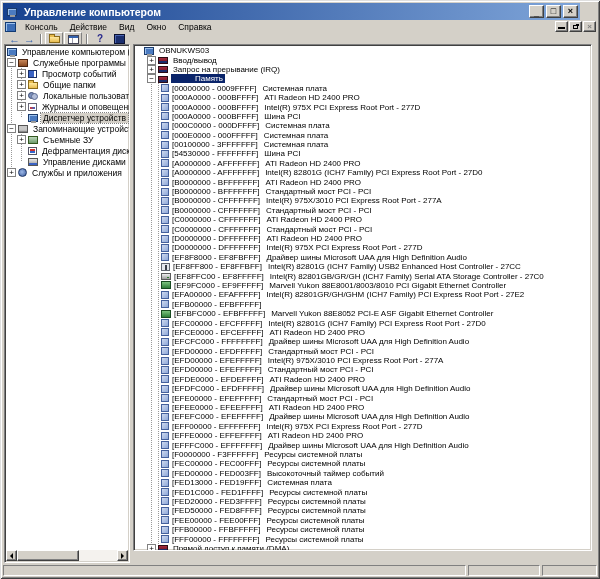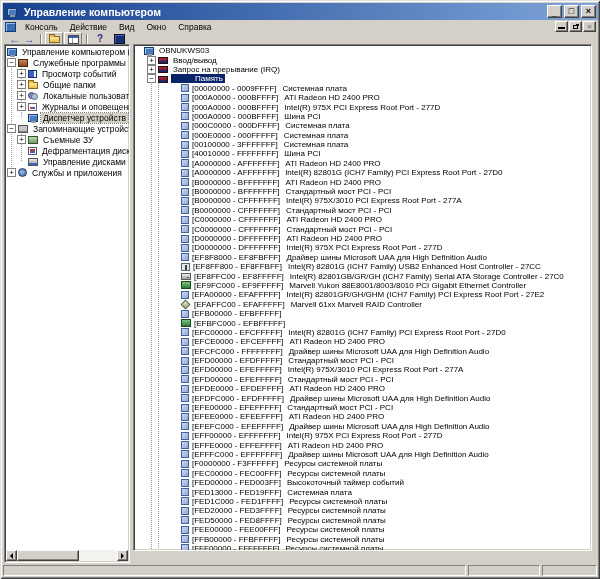--- a/index.html
+++ b/index.html
@@ -3,21 +3,21 @@
 <meta charset="utf-8">
 <style>
   html,body{margin:0;padding:0;background:#777;}
   *{box-sizing:border-box;}
   .window{position:relative;width:600px;height:579px;background:#d4d0c8;
     font-family:"Liberation Sans",sans-serif;
     box-shadow: inset 1px 1px 0 #dfdfdf, inset -1px -1px 0 #404040,
                 inset 2px 2px 0 #ffffff, inset -2px -2px 0 #808080;
     overflow:hidden;}
   
-  .titlebar{position:absolute;left:3px;top:3px;right:2px;height:17px;
+  .titlebar{position:absolute;left:3px;top:3px;right:20px;height:17px;
     background:linear-gradient(90deg,#16418f,#7fa5d9);
     display:flex;align-items:center;padding:0 2px;}
   .titlebar .title{color:#fff;font-weight:bold;font-size:10.5px;margin-left:4px;
     white-space:nowrap;overflow:hidden;flex:1;}
   .tb-btn{width:15px;height:13px;background:#d4d0c8;margin-left:2px;flex:none;
     border:1px solid;border-color:#fff #404040 #404040 #fff;
     box-shadow:inset -1px -1px 0 #808080;
     font-size:9px;line-height:10px;text-align:center;font-weight:bold;color:#000;}
   
   .menubar{position:absolute;left:3px;top:20px;right:3px;height:13px;
@@ -70,21 +70,21 @@
   .lab{padding:0 2px;color:#000;}
   .rng{padding:0;margin-right:4px;color:#000;}
   .sel-a .lab{background:#0a246a;color:#fff;padding-left:24px;}
   .sel-i .lab{background:#d4d0c8;color:#000;outline:1px dotted #808080;}
   
   .pane-left .lvl0{padding-left:2px;}
   .pane-left .lvl1{padding-left:2px;}
   .pane-left .lvl2{padding-left:12px;}
   .pane-right .lvl0{padding-left:10px;}
   .pane-right .lvl1{padding-left:13px;}
-  .pane-right .lvl2{padding-left:36px;}
+  .pane-right .lvl2{padding-left:16px;}
   .vguide{position:absolute;width:1px;border-left:1px dotted #9a9a9a;}
   
   .ic-computer,.ic-computer-mgmt,.ic-devmgr{width:10px;height:8px;background:#4a7ac0;
     border:1px solid #1a3a6b;box-shadow:inset 1px 1px 0 #9cc0ec;}
   .ic-computer::after,.ic-computer-mgmt::after,.ic-devmgr::after{content:'';position:absolute;
     left:2px;bottom:-2px;width:5px;height:2px;background:#9a9a9a;}
   .ic-resource{width:10px;height:7px;margin-top:1px;background:linear-gradient(#a32b3e,#6b1020);
     border:1px solid #2b0b14;box-shadow:inset 0 -2px 0 #1a2c6b;}
   .ic-chip{width:8px;height:8px;background:linear-gradient(135deg,#cdd9ef,#8fa8d8);border:1px solid #44609c;}
   .ic-usb{width:9px;height:8px;background:#e4e7ec;border:1px solid #60646e;}
@@ -324,21 +324,21 @@
         </div>
         <div class="row lvl2">
           <span class="expand noexp"></span>
           <span class="icon ic-chip"></span>
           <span class="rng">[00100000 - 3FFFFFFF]</span>
           <span class="lab">Системная плата</span>
         </div>
         <div class="row lvl2">
           <span class="expand noexp"></span>
           <span class="icon ic-chip"></span>
-          <span class="rng">[40010000 - FFFFFFFF]</span>
+          <span class="rng">[54530000 - FFFFFFFF]</span>
           <span class="lab">Шина PCI</span>
         </div>
         <div class="row lvl2">
           <span class="expand noexp"></span>
           <span class="icon ic-chip"></span>
           <span class="rng">[A0000000 - AFFFFFFF]</span>
           <span class="lab">ATI Radeon HD 2400 PRO</span>
         </div>
         <div class="row lvl2">
           <span class="expand noexp"></span>
@@ -419,33 +419,28 @@
           <span class="lab">Marvell Yukon 88E8001/8003/8010 PCI Gigabit Ethernet Controller</span>
         </div>
         <div class="row lvl2">
           <span class="expand noexp"></span>
           <span class="icon ic-chip"></span>
           <span class="rng">[EFA00000 - EFAFFFFF]</span>
           <span class="lab">Intel(R) 82801GR/GH/GHM (ICH7 Family) PCI Express Root Port - 27E2</span>
         </div>
         <div class="row lvl2">
           <span class="expand noexp"></span>
-          <span class="icon ic-raid"></span>
-          <span class="rng">[EFAFFC00 - EFAFFFFF]</span>
-          <span class="lab">Marvell 61xx Marvell RAID Controller</span>
-        </div>
-        <div class="row lvl2">
-          <span class="expand noexp"></span>
           <span class="icon ic-chip"></span>
           <span class="rng">[EFB00000 - EFBFFFFF]</span>
         </div>
         <div class="row lvl2">
           <span class="expand noexp"></span>
           <span class="icon ic-nic"></span>
           <span class="rng">[EFBFC000 - EFBFFFFF]</span>
+          <span class="lab">Marvell Yukon 88E8052 PCI-E ASF Gigabit Ethernet Controller</span>
         </div>
         <div class="row lvl2">
           <span class="expand noexp"></span>
           <span class="icon ic-chip"></span>
           <span class="rng">[EFC00000 - EFCFFFFF]</span>
           <span class="lab">Intel(R) 82801G (ICH7 Family) PCI Express Root Port - 27D0</span>
         </div>
         <div class="row lvl2">
           <span class="expand noexp"></span>
           <span class="icon ic-chip"></span>

